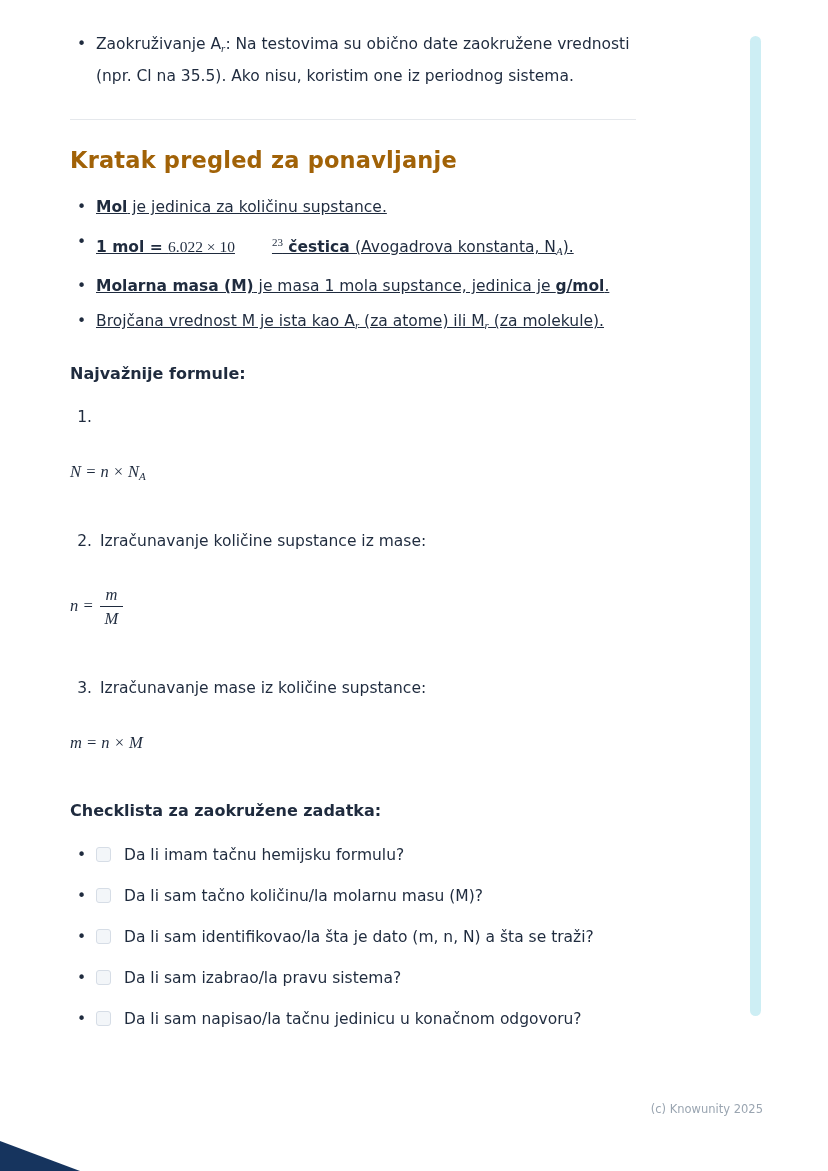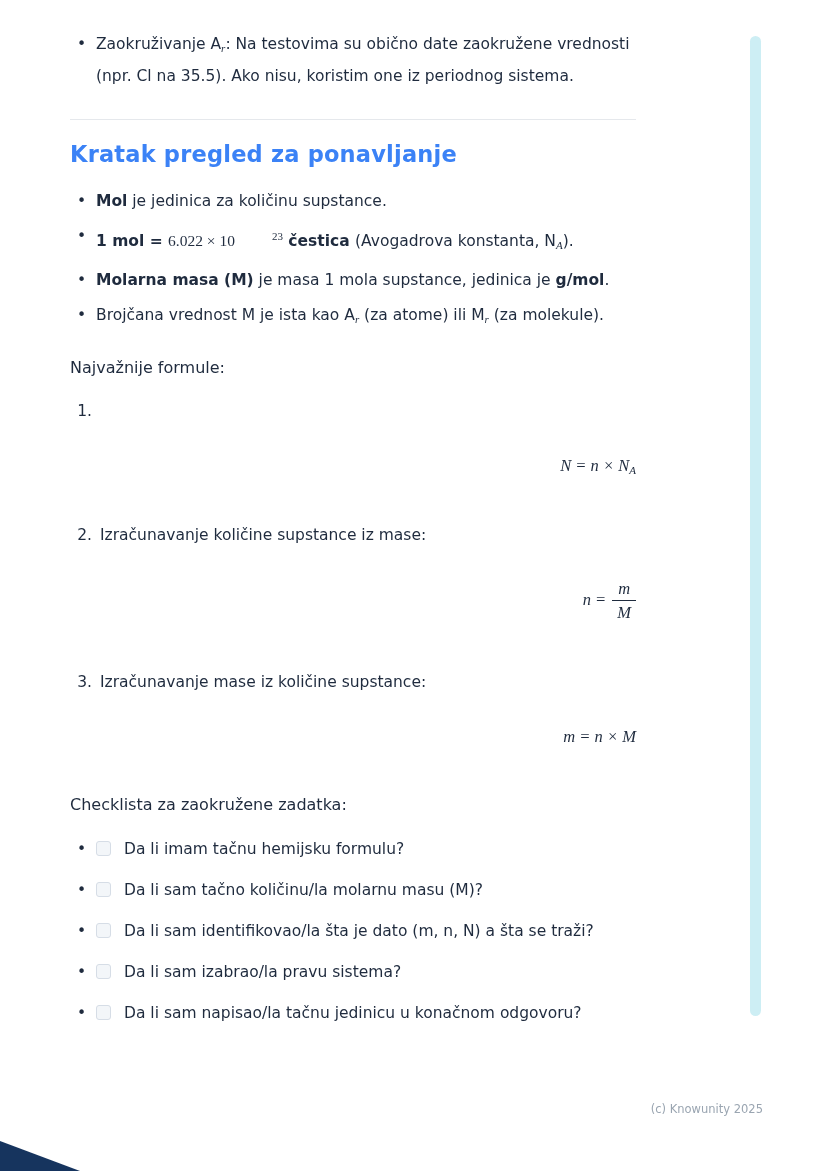--- a/index.html
+++ b/index.html
@@ -31,21 +31,21 @@
     line-height: 28px;
     margin-bottom: 17px;
   }
   .blist li::before {
     content: "\2022";
     position: absolute;
     left: 7px;
     top: 0;
     color: #1f2b3e;
   }
-  .review-list li { line-height: 23px; margin-bottom: 12px; }
+  .review-list li { line-height: 23px; margin-bottom: 12px; text-decoration: underline; }
 
   b, .bold { font-weight: 700; }
 
   .math {
     font-family: "Liberation Serif", "DejaVu Serif", serif;
     font-style: italic;
     font-size: 16px;
   }
   .math-roman {
     font-family: "Liberation Serif", "DejaVu Serif", serif;
@@ -73,42 +73,42 @@
   }
 
   .divider {
     border: none;
     border-top: 1px solid #e5e8ec;
     margin: 29px 0 0 0;
     width: 566px;
   }
 
   .section-title {
-    margin-top: 21px;
+    margin-top: 27px;
     margin-bottom: 23px;
     font-size: 22.5px;
     font-weight: 700;
-    color: #3b82f6;
+    color: #a16207;
     letter-spacing: 0.2px;
   }
 
   .subhead {
     font-size: 16px;
-    font-weight: 400;
+    font-weight: 700;
     margin-top: 27px;
     margin-bottom: 20px;
   }
 
   .flist { margin-top: 23px; }
   .flist-item { margin-bottom: 10px; }
   .flist-label { display: flex; line-height: 23px; }
   .fnum { width: 22px; text-align: right; margin-right: 8px; flex: none; }
 
   .formula {
-    text-align: right;
+    text-align: left;
     font-family: "Liberation Serif", "DejaVu Serif", serif;
     font-style: italic;
     font-size: 16.5px;
     margin: 33px 0 48px 0;
     color: #1f2b3e;
   }
   .frac {
     display: inline-flex;
     flex-direction: column;
     align-items: center;

